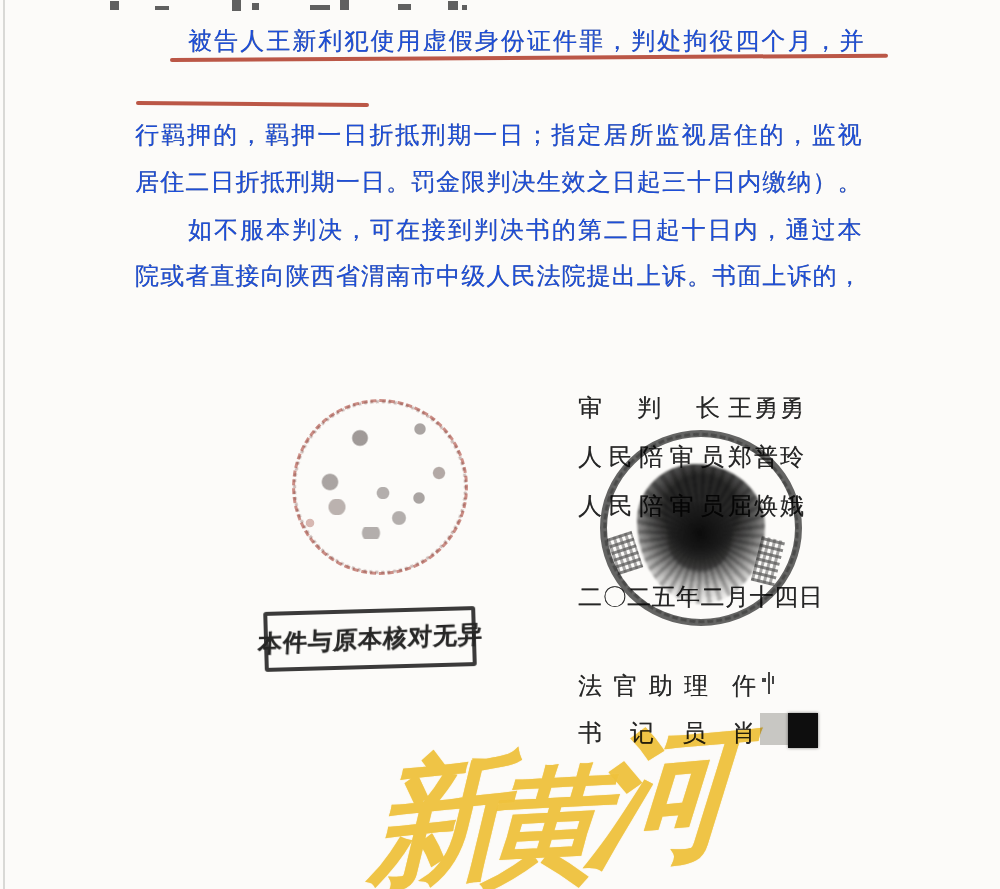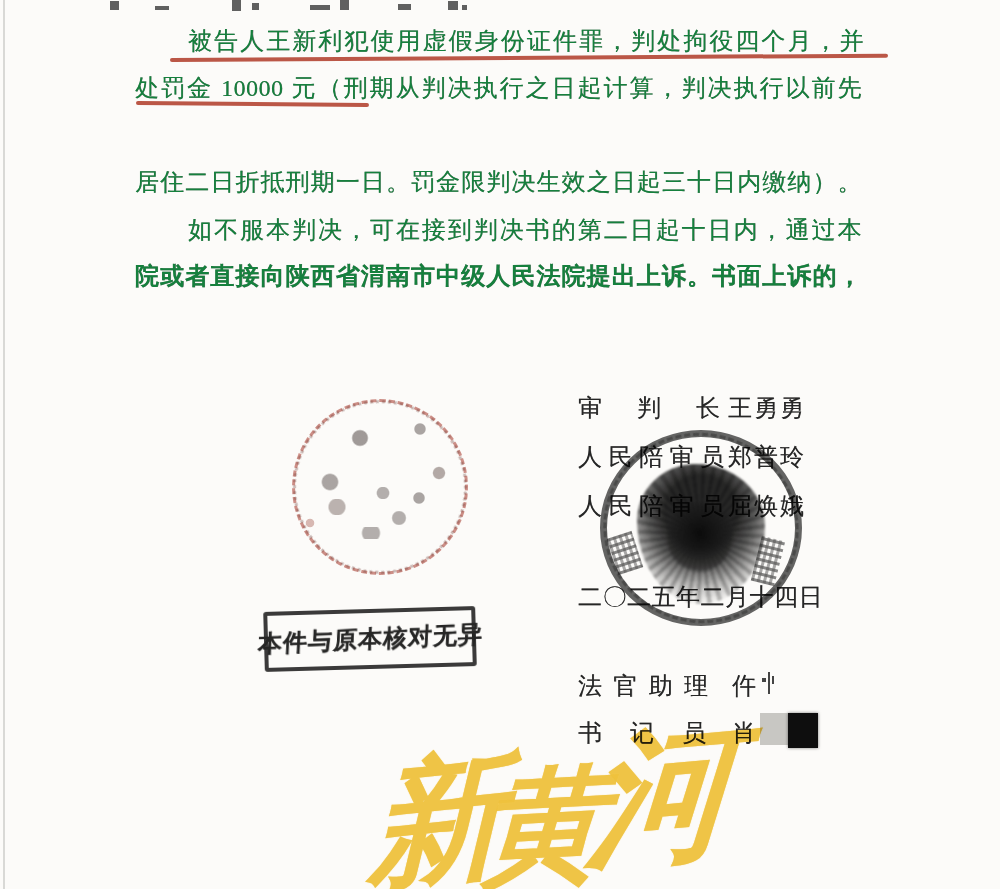--- a/index.html
+++ b/index.html
@@ -23,30 +23,30 @@
       linear-gradient(#3a3a3a,#3a3a3a),linear-gradient(#3a3a3a,#3a3a3a),
       linear-gradient(#3a3a3a,#3a3a3a);
     background-repeat:no-repeat;
     background-size:9px 9px,14px 4px,9px 11px,7px 7px,20px 5px,9px 10px,13px 6px,10px 9px,5px 5px;
     background-position:110px 1px,155px 6px,232px 0px,252px 3px,310px 5px,340px 0px,398px 4px,448px 1px,462px 5px;
     filter:blur(.4px);
   }
   
   .bodyline{
     position:absolute;font-size:24px;line-height:30px;white-space:nowrap;
-    color:#15803d;text-shadow:.3px .3px .4px rgba(20,20,20,.55);
+    color:#1d4ed8;text-shadow:.3px .3px .4px rgba(20,20,20,.55);
     letter-spacing:.5px;
   }
   .just{white-space:normal;text-align:justify;text-align-last:justify;}
   .l1{left:188px;top:26px;width:676px;}
   .l2{left:135px;top:73px;width:727px;}
   .l3{left:135px;top:120px;width:727px;}
   .l4{left:135px;top:167px;width:727px;}
   .l5{left:188px;top:215px;width:674px;}
-  .l6{left:135px;top:261px;width:727px;font-weight:bold;}
+  .l6{left:135px;top:261px;width:727px;}
   .l7{left:135px;top:308px;letter-spacing:1px;}
   
   .redline{position:absolute;height:4px;background:#b2402e;border-radius:2px;opacity:.88;transform-origin:left center;}
   .u1{left:170px;top:58px;width:718px;transform:rotate(-.35deg);}
   .u2{left:136px;top:101px;width:233px;transform:rotate(.5deg);}
   
   .sigrow{position:absolute;left:578px;font-size:24px;display:flex;align-items:flex-start;
     color:#262626;text-shadow:.3px .3px .4px rgba(20,20,20,.5);white-space:nowrap;}
   .r-judge{top:392px;}
   .r-juror1{top:441px;}
@@ -146,21 +146,21 @@
 </style>
 </head>
 <body>
 
 <div class="page">
   <div class="page-edge"></div>
 
   <div class="clipped-line"></div>
 
   <div class="bodyline just l1">被告人王新利犯使用虚假身份证件罪，判处拘役四个月，并</div>
-  <div class="bodyline just l2">处罚金 10000 元（刑期从判决执行之日起计算，判决执行以前先</div>
+  <div class="bodyline just l3">行羁押的，羁押一日折抵刑期一日；指定居所监视居住的，监视</div>
   <div class="bodyline just l5">如不服本判决，可在接到判决书的第二日起十日内，通过本</div>
   <div class="bodyline just l4">居住二日折抵刑期一日。罚金限判决生效之日起三十日内缴纳）。</div>
   <div class="bodyline just l6">院或者直接向陕西省渭南市中级人民法院提出上诉。书面上诉的，</div>
 
   <div class="redline u1"></div>
   <div class="redline u2"></div>
 
   <div class="red-stamp">
     <div class="red-ring1"></div>
     <div class="red-ring2"></div>

